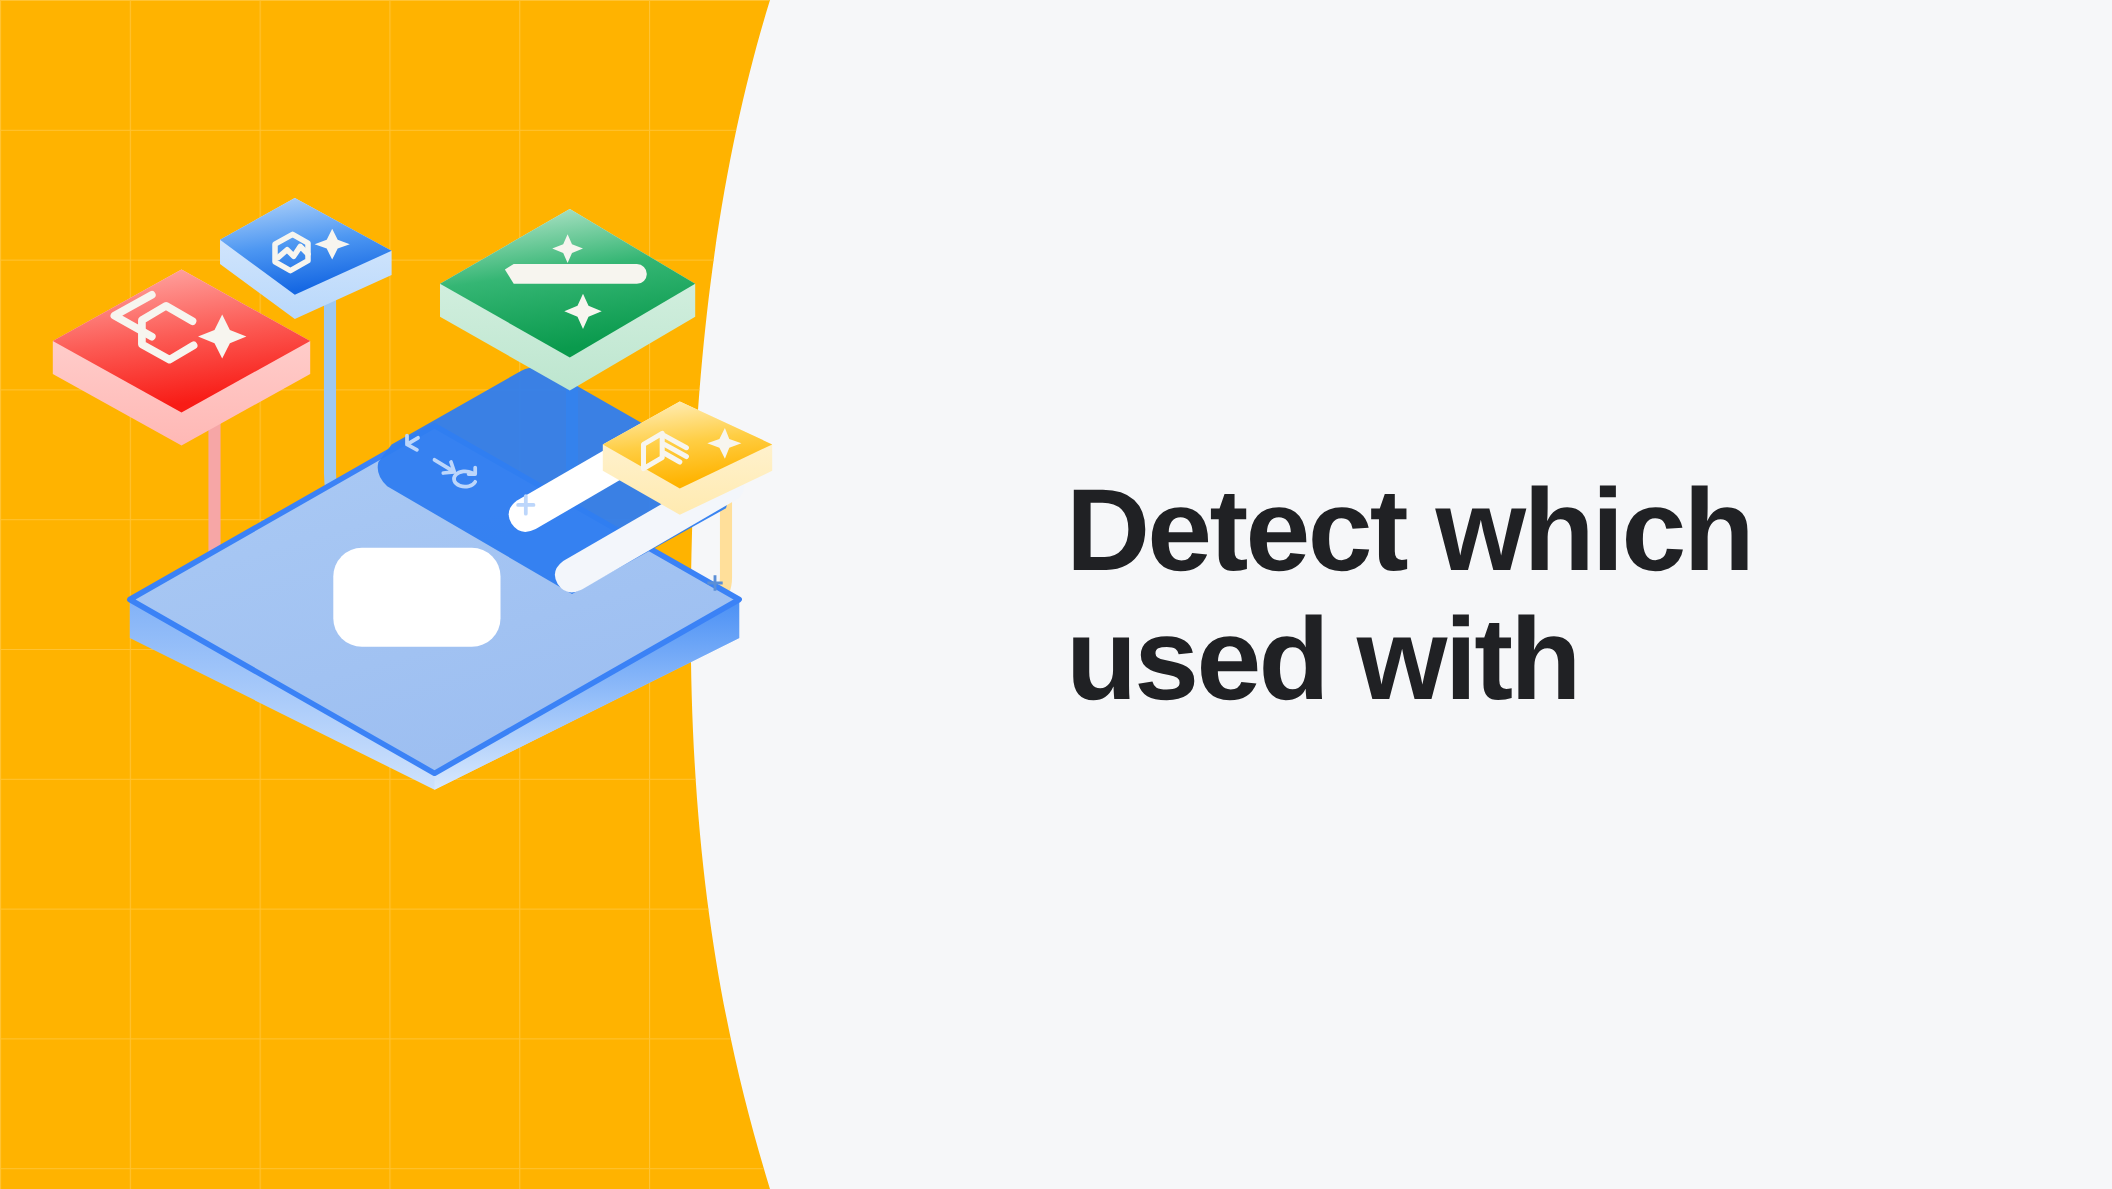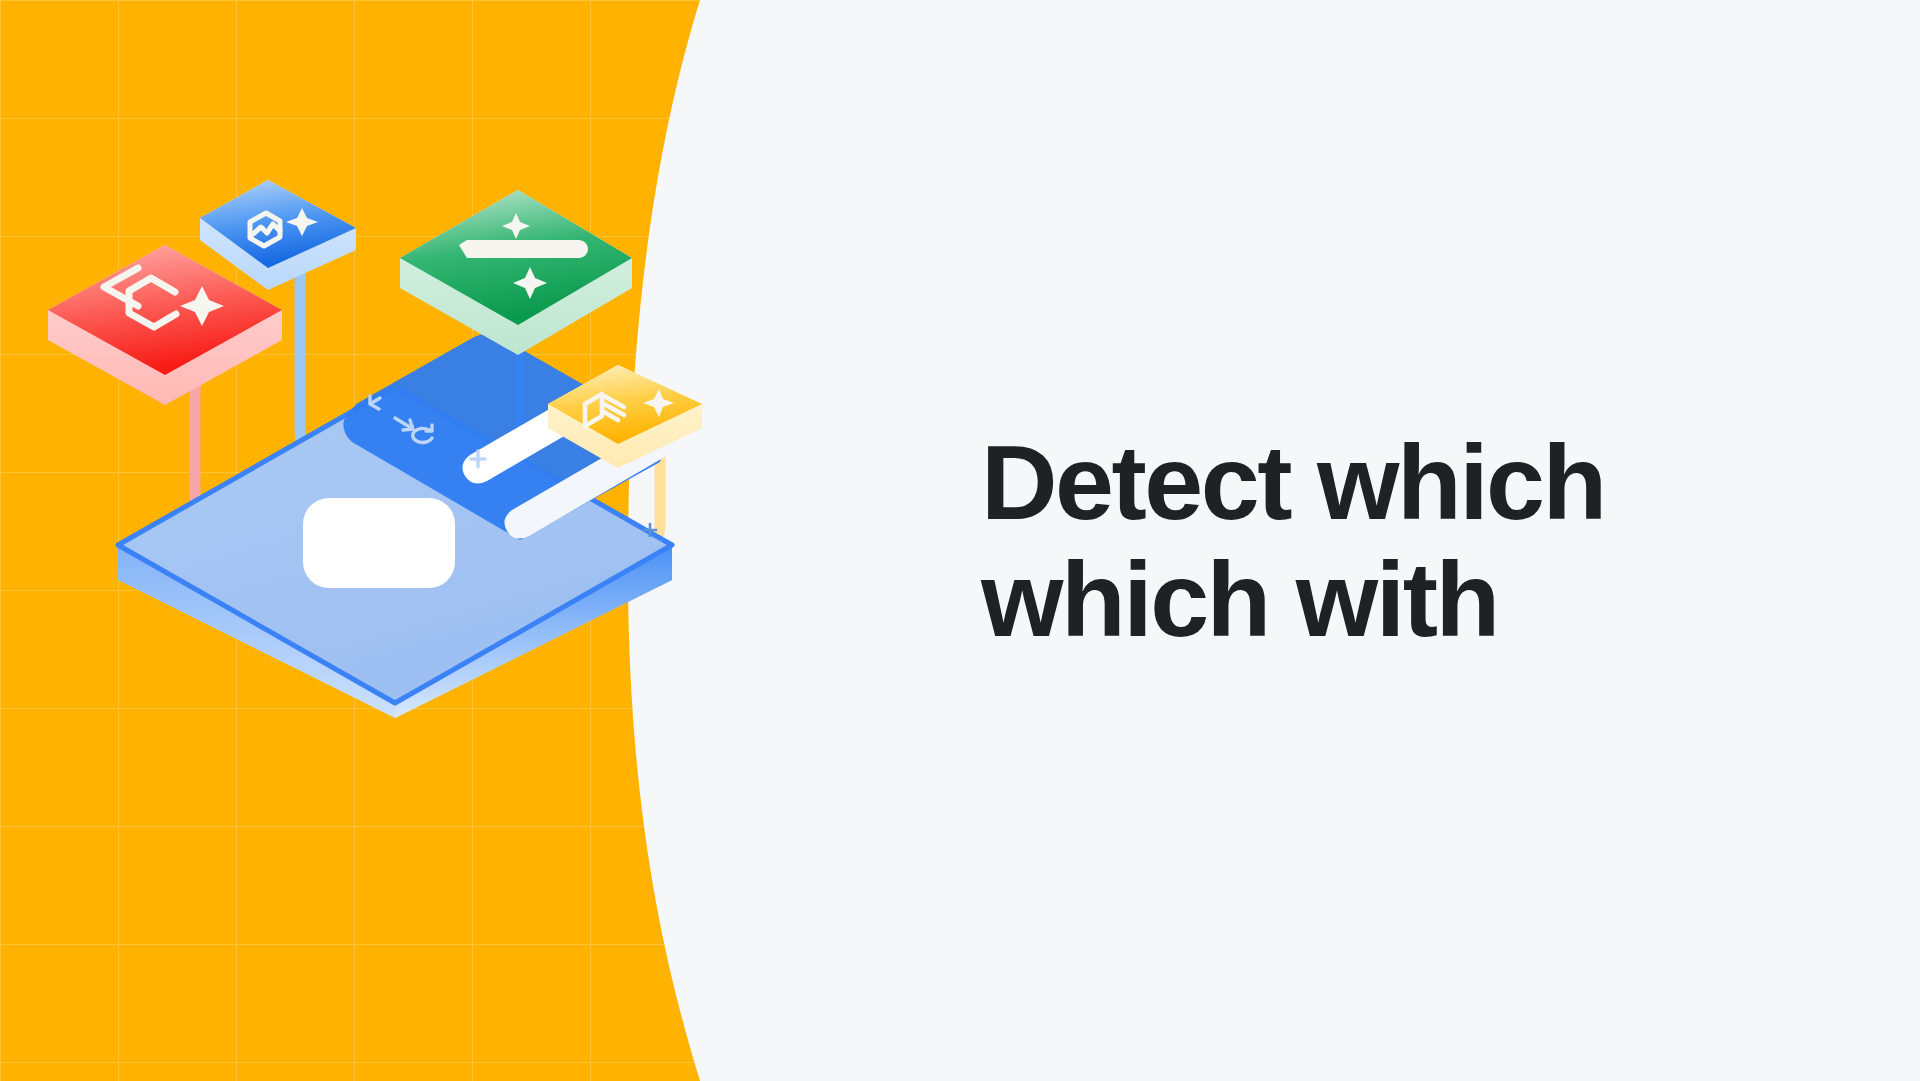--- a/index.html
+++ b/index.html
@@ -51,21 +51,21 @@
     position: absolute;
     left: 965px;
     top: 0;
     height: 1081px;
     width: 860px;
     display: flex;
     flex-direction: column;
     justify-content: center;
   }
   .headline {
-    margin: 16px;
+    margin: 4px;
     color: #202124;
     font-family: "Liberation Sans", sans-serif;
     font-weight: 700;
     font-size: 106px;
     line-height: 1.1;
     letter-spacing: -2.5px;
     max-width: 800px;
   }
   .headline .hl-line {
     display: block;
@@ -246,17 +246,17 @@
         </g>
         <path d="M654,399 l5,-10 l4,10 l11,4 l-11,4 l-4,10 l-5,-10 l-11,-4 Z" fill="#f7f5ef"></path>
       </g>
 
     </svg>
   </div>
 
   <div class="headline-block">
     <h1 class="headline">
       <span class="hl-line">Detect which</span>
-      <span class="hl-line">which with</span>
+      <span class="hl-line">used with</span>
     </h1>
   </div>
 
 </div>
 
 </body></html>

